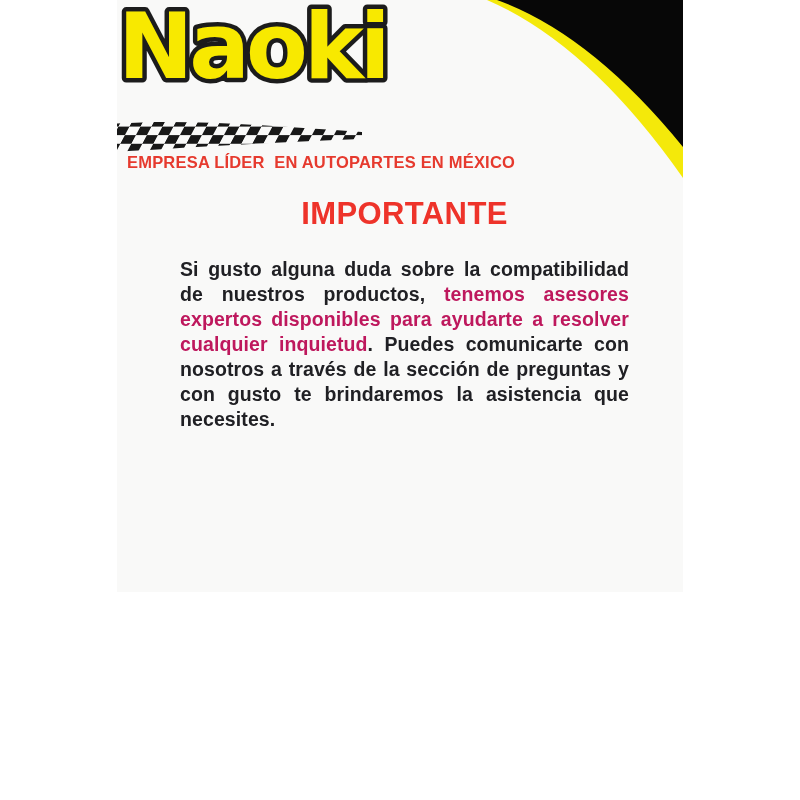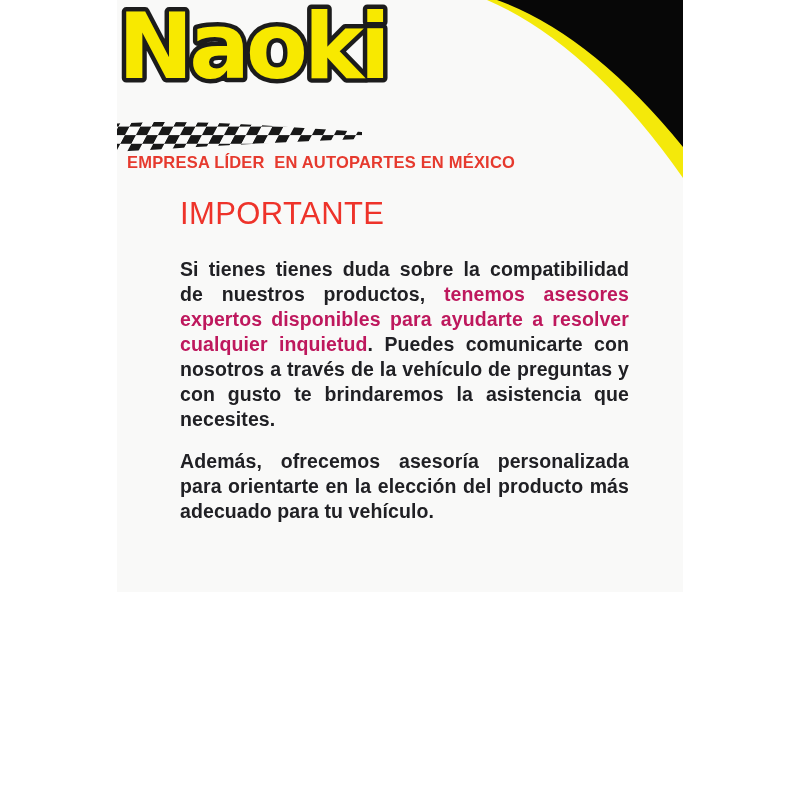--- a/index.html
+++ b/index.html
@@ -15,21 +15,21 @@
     fill:#f8e900;stroke:#1c1c1c;stroke-width:9px;stroke-linejoin:round;paint-order:stroke fill;
   }
   .brand-subtitle{position:absolute;left:3px;top:92px;font-size:21px;font-weight:700;
     letter-spacing:2.5px;color:#161616;}
   .flag-svg{position:absolute;left:-5px;top:118px;width:250px;height:34px;display:block;}
   .brand-tagline{position:absolute;left:10px;top:153px;font-size:16.5px;font-weight:800;
     letter-spacing:0.2px;color:#e63a2e;white-space:pre;}
 
   
   .text-col{position:absolute;left:63px;top:196px;width:449px;}
-  .heading{margin:0 0 25px 0;font-size:31px;font-weight:400;letter-spacing:0.4px;color:#ee332a;}
+  .heading{margin:0 0 25px 0;font-size:31px;font-weight:700;letter-spacing:0.4px;color:#ee332a;text-align:center;}
   .text-col p{margin:0 0 17px 0;font-size:19.5px;line-height:25px;font-weight:700;
     color:#202024;text-align:justify;letter-spacing:0.1px;}
   .hl{color:#be185d;}
 
   
   .bottom-svg{position:absolute;left:0;bottom:0;width:566px;height:140px;display:block;}
 </style>
 </head>
 <body>
 
@@ -59,23 +59,22 @@
       </defs>
       <rect width="250" height="34" fill="url(#chk)" clip-path="url(#flagclip)"></rect>
     </svg>
 
     <div class="brand-tagline">EMPRESA LÍDER  EN AUTOPARTES EN MÉXICO</div>
 
     <div class="text-col">
       <h1 class="heading">IMPORTANTE</h1>
 
 
-      <p><span>Si tienes tienes duda sobre la compatibilidad de nuestros productos, </span><span class="hl">tenemos asesores expertos disponibles para ayudarte a resolver cualquier inquietud</span><span>. Puedes comunicarte con nosotros a través de la vehículo de preguntas y con gusto te brindaremos la asistencia que necesites.</span></p>
+      <p><span>Si gusto alguna duda sobre la compatibilidad de nuestros productos, </span><span class="hl">tenemos asesores expertos disponibles para ayudarte a resolver cualquier inquietud</span><span>. Puedes comunicarte con nosotros a través de la sección de preguntas y con gusto te brindaremos la asistencia que necesites.</span></p>
 
-      <p>Además, ofrecemos asesoría personalizada para orientarte en la elección del producto más adecuado para tu vehículo.</p>
     </div>
 
     <svg class="bottom-svg" viewBox="0 0 566 140" aria-hidden="true">
       <defs>
         <linearGradient id="gL" x1="0" y1="5" x2="110" y2="140" gradientUnits="userSpaceOnUse">
           <stop offset="0" stop-color="#2f9a52"></stop>
           <stop offset="1" stop-color="#cadf3c"></stop>
         </linearGradient>
         <linearGradient id="gR" x1="564" y1="41" x2="540" y2="140" gradientUnits="userSpaceOnUse">
           <stop offset="0" stop-color="#2f8f55"></stop>

